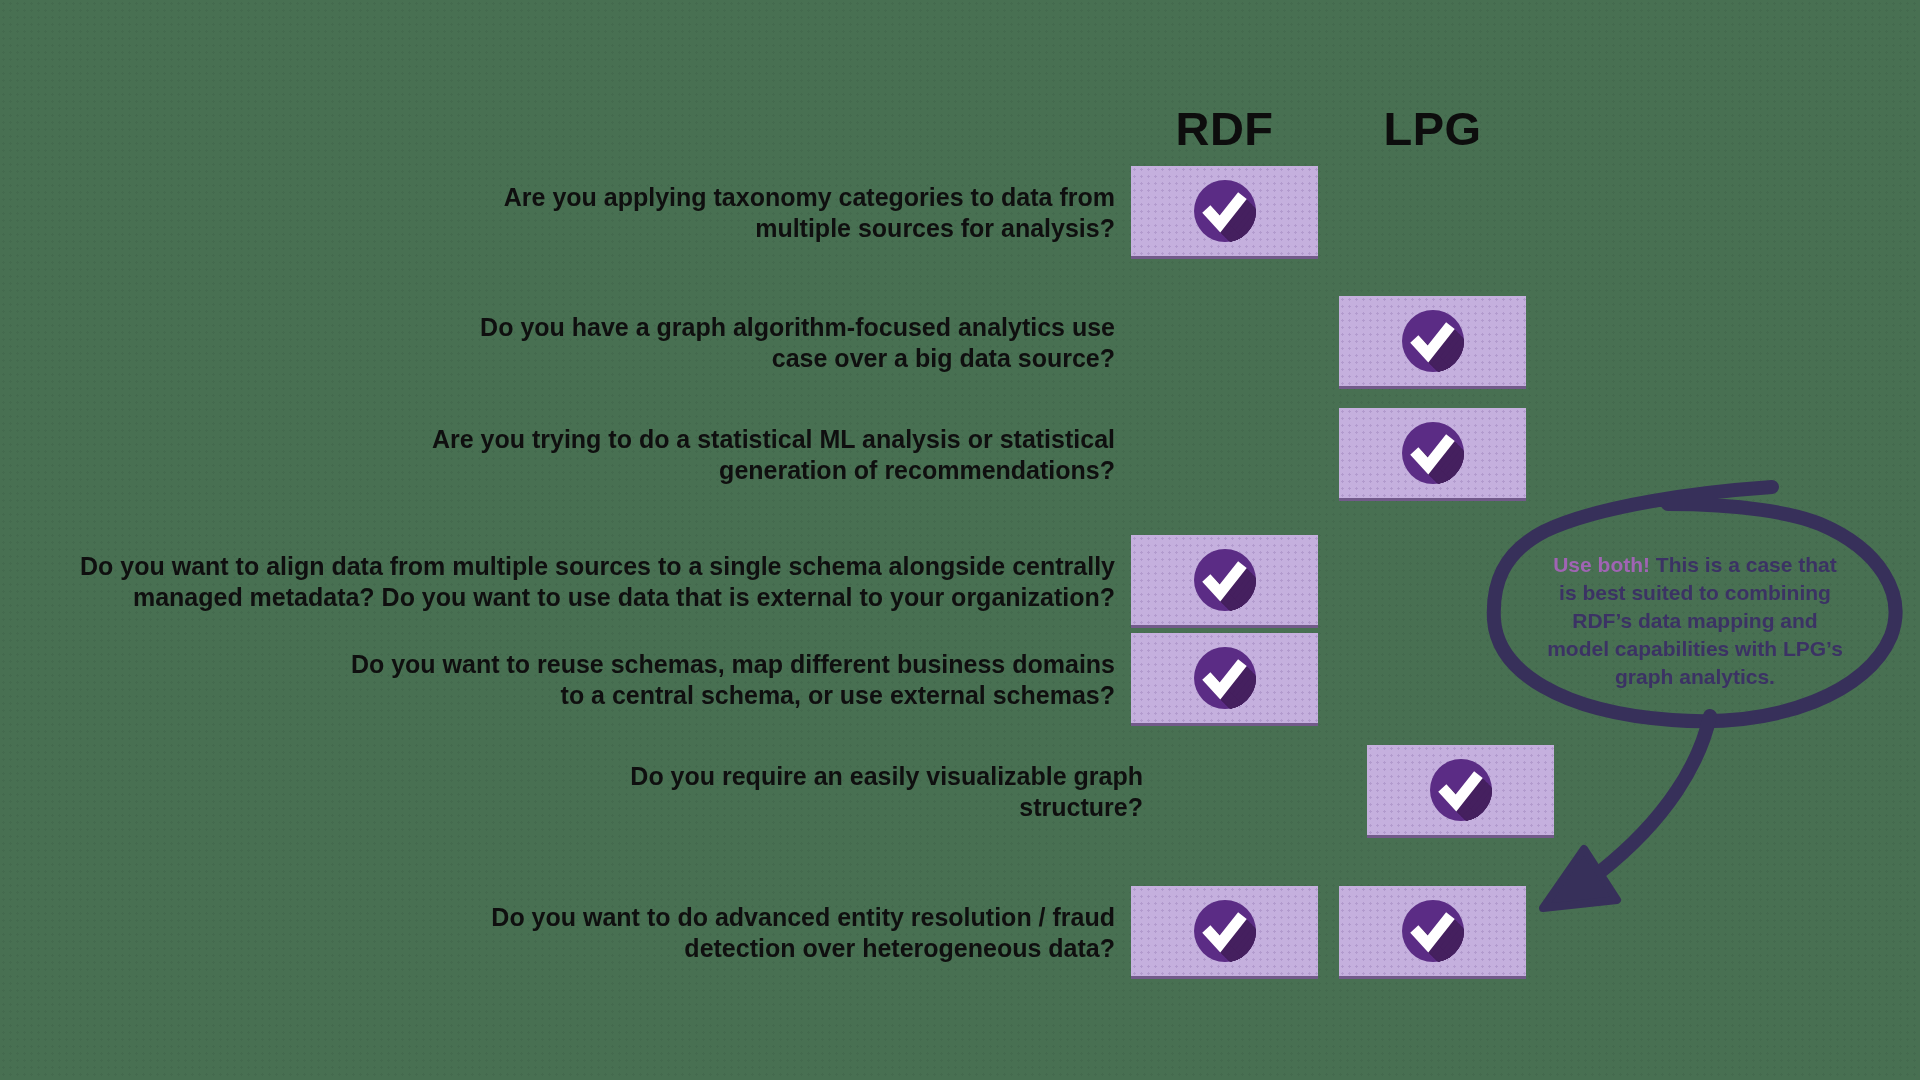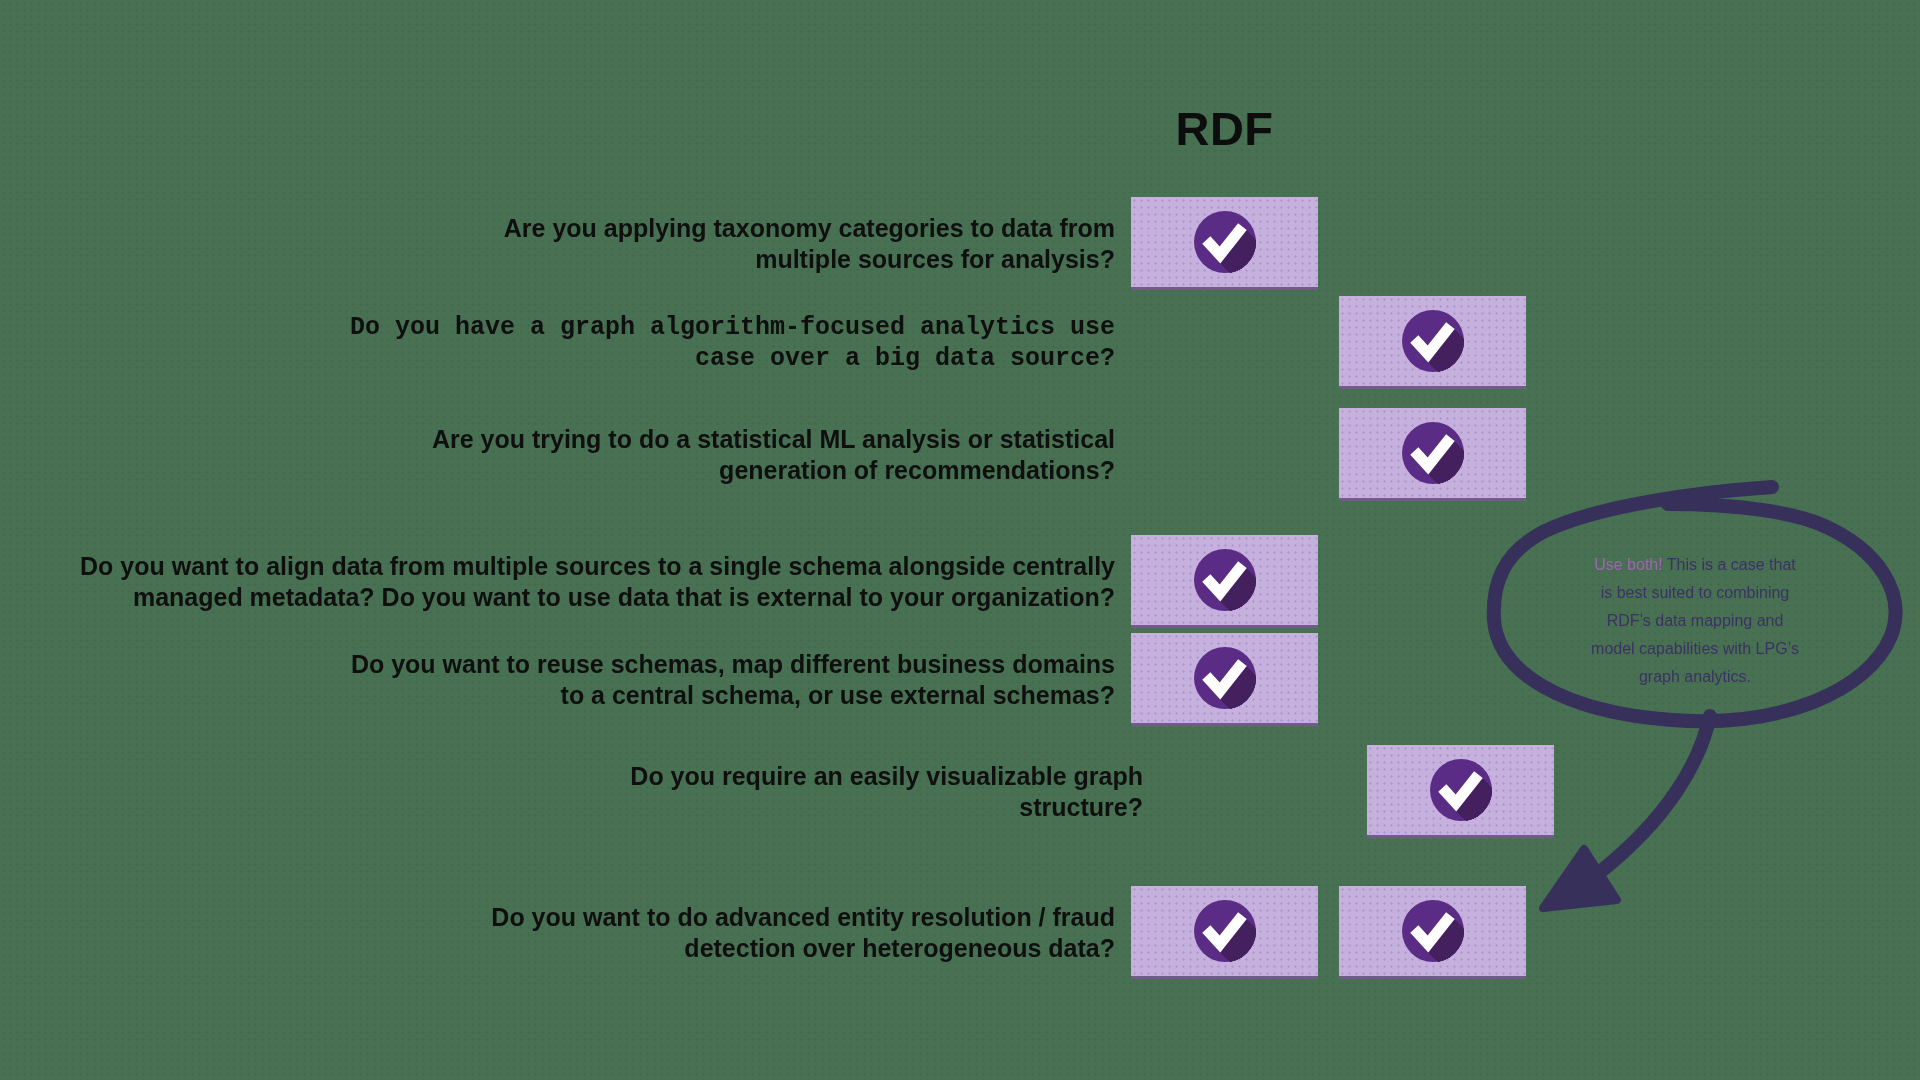--- a/index.html
+++ b/index.html
@@ -36,43 +36,44 @@
     background-size:7px 7px;
     border-bottom:3px solid rgba(45,20,70,0.55);
     box-sizing:border-box;
     display:flex;align-items:center;justify-content:center;
   }
   .tile.rdf{left:1131px;}
   .tile.lpg{left:1339px;}
   .annotation-svg{position:absolute;left:0;top:0;pointer-events:none;}
   .bubble-text{
     position:absolute;left:1534px;top:551px;width:322px;
-    text-align:center;font-size:16px;line-height:28px;font-weight:400;
+    text-align:center;font-size:21px;line-height:28px;font-weight:700;
     color:var(--bubble_text,#3b3264);
   }
   .bubble-text .hl{color:var(--bubble_highlight,#a064b4);}
 </style>
 </head>
 <body>
 
 <div class="canvas">
 
   
   <svg width="0" height="0" aria-hidden="true">
     <defs>
       <clipPath id="ckclip">
           <circle cx="32" cy="32" r="31"></circle>
         </clipPath>
     </defs>
   </svg>
 
   <div class="hdr rdf">RDF</div>
+  <div class="hdr lpg">LPG</div>
 
   <div id="rows">
-      <div class="row" style="top: 197px;">
+      <div class="row" style="top: 166px;">
         <div class="question">Are you applying taxonomy categories to data from
 multiple sources for analysis?</div>
         <div class="tile rdf">
           <svg width="64" height="64" viewBox="0 0 64 64">
     <circle cx="32" cy="32" r="31" fill="#5b2c85"></circle>
     <g clip-path="url(#ckclip)">
               <path d="M17 34 L27 45 L46 21" transform="translate(3,3)" stroke="#45205f" stroke-width="11" fill="none" stroke-linecap="square"></path>
               <path d="M17 34 L27 45 L46 21" transform="translate(6,6)" stroke="#45205f" stroke-width="11" fill="none" stroke-linecap="square"></path>
               <path d="M17 34 L27 45 L46 21" transform="translate(9,9)" stroke="#45205f" stroke-width="11" fill="none" stroke-linecap="square"></path>
               <path d="M17 34 L27 45 L46 21" transform="translate(12,12)" stroke="#45205f" stroke-width="11" fill="none" stroke-linecap="square"></path>
@@ -85,21 +86,21 @@
               <path d="M17 34 L27 45 L46 21" transform="translate(33,33)" stroke="#45205f" stroke-width="11" fill="none" stroke-linecap="square"></path>
               <path d="M17 34 L27 45 L46 21" transform="translate(36,36)" stroke="#45205f" stroke-width="11" fill="none" stroke-linecap="square"></path>
               <path d="M17 34 L27 45 L46 21" transform="translate(39,39)" stroke="#45205f" stroke-width="11" fill="none" stroke-linecap="square"></path>
               <path d="M17 34 L27 45 L46 21" transform="translate(42,42)" stroke="#45205f" stroke-width="11" fill="none" stroke-linecap="square"></path>
               <path d="M17 34 L27 45 L46 21" transform="translate(45,45)" stroke="#45205f" stroke-width="11" fill="none" stroke-linecap="square"></path>
             </g>
     <path d="M17 34 L27 45 L46 21" stroke="#ffffff" stroke-width="11" fill="none" stroke-linecap="square"></path>
   </svg>
         </div>
       </div>
-      <div class="row" style="top: 296px; font-family: Liberation Mono, monospace;">
+      <div class="row" style="top: 296px;">
         <div class="question">Do you have a graph algorithm-focused analytics use
 case over a big data source?</div>
         <div class="tile lpg">
           <svg width="64" height="64" viewBox="0 0 64 64">
     <circle cx="32" cy="32" r="31" fill="#5b2c85"></circle>
     <g clip-path="url(#ckclip)">
               <path d="M17 34 L27 45 L46 21" transform="translate(3,3)" stroke="#45205f" stroke-width="11" fill="none" stroke-linecap="square"></path>
               <path d="M17 34 L27 45 L46 21" transform="translate(6,6)" stroke="#45205f" stroke-width="11" fill="none" stroke-linecap="square"></path>
               <path d="M17 34 L27 45 L46 21" transform="translate(9,9)" stroke="#45205f" stroke-width="11" fill="none" stroke-linecap="square"></path>
               <path d="M17 34 L27 45 L46 21" transform="translate(12,12)" stroke="#45205f" stroke-width="11" fill="none" stroke-linecap="square"></path>

